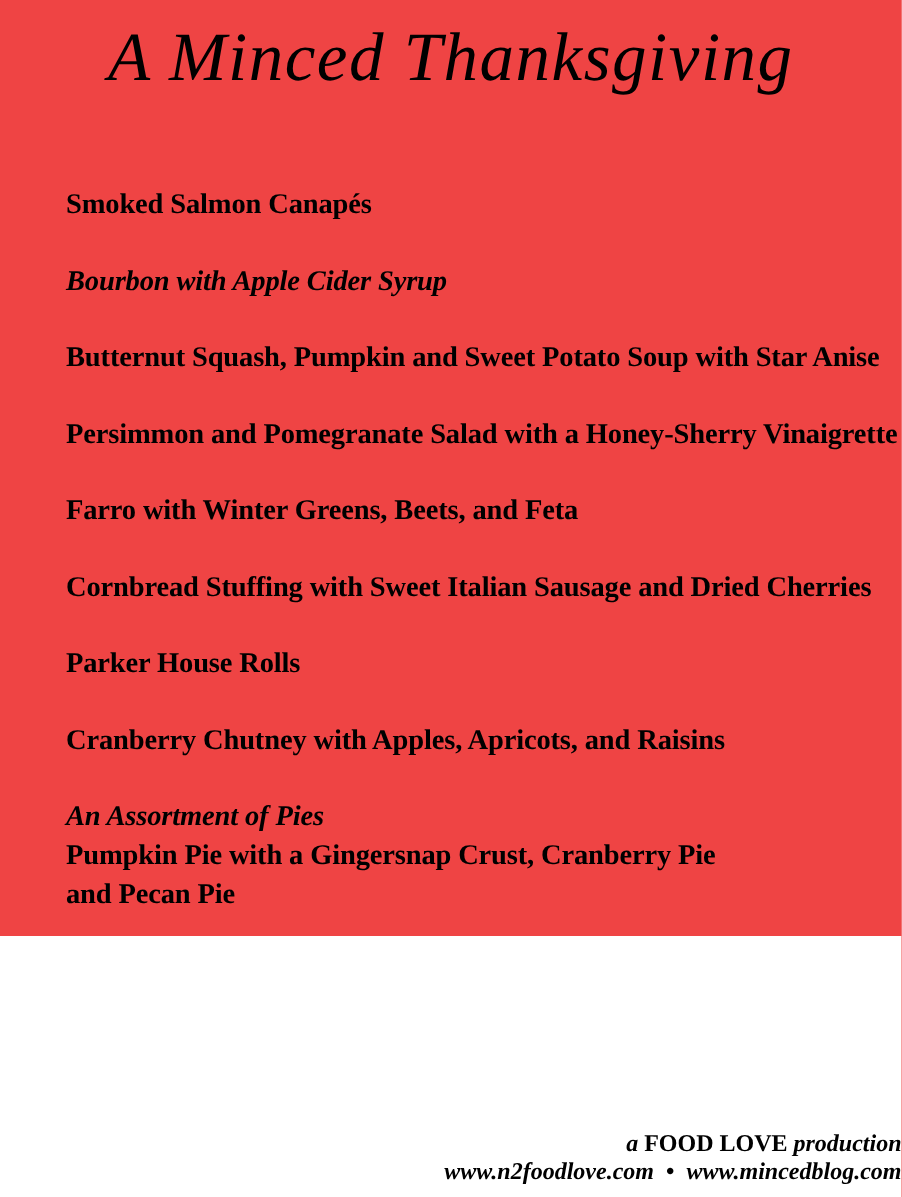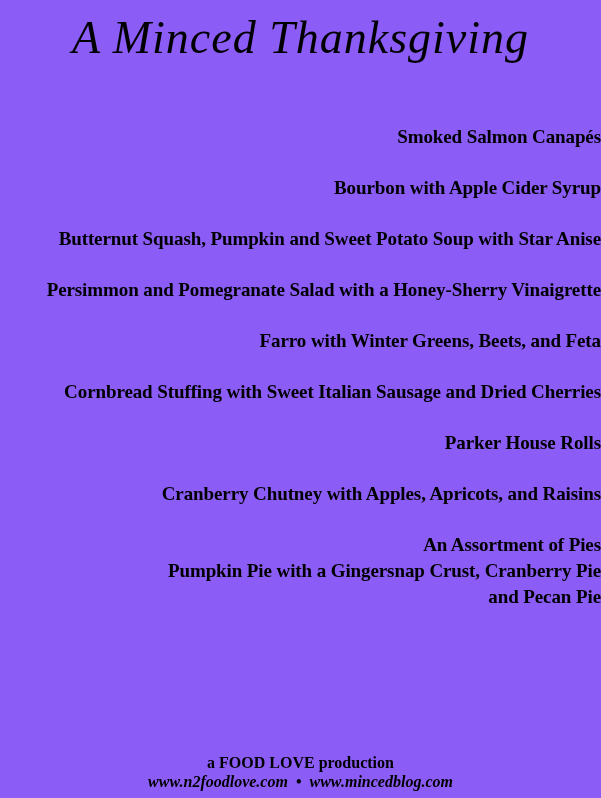--- a/index.html
+++ b/index.html
@@ -7,64 +7,66 @@
     width: 601px;
     height: 798px;
     background: #ffffff;
     font-family: "Liberation Serif", "DejaVu Serif", serif;
     color: #000000;
     overflow: hidden;
   }
   .page {
     position: relative;
     width: 601px;
-    height: 798px;
-    background: #8b5cf6;
+    height: 624px;
+    background: #ef4444;
   }
   .title {
     position: absolute;
     top: 6px;
     left: 0;
     right: 0;
     margin: 0;
     text-align: center;
     font-style: italic;
     font-weight: normal;
     font-size: 46px;
     line-height: 64px;
     letter-spacing: 1px;
   }
   .menu {
     position: absolute;
     top: 124px;
     left: 0;
     right: 0;
-    text-align: right;
+    text-align: left;
+    padding-left: 44px;
   }
   .menu p {
     margin: 0 0 25px 0;
     font-size: 19px;
     font-weight: bold;
     line-height: 26px;
     letter-spacing: -0.1px;
   }
-  .italic { }
+  .italic { font-style: italic; }
   .pies p { margin: 0; }
   .footer {
     position: absolute;
     top: 753px;
     left: 0;
     right: 0;
     text-align: center;
   }
   .footer p {
     margin: 0;
     font-size: 16px;
     font-weight: bold;
     line-height: 19px;
+    text-align: right;
   }
   .footer .urls { font-style: italic; }
   .footer .sep { padding: 0 4px; font-style: normal; }
 </style>
 </head>
 <body>
 
 <div class="page">
 
   <h1 class="title">A Minced Thanksgiving</h1>

